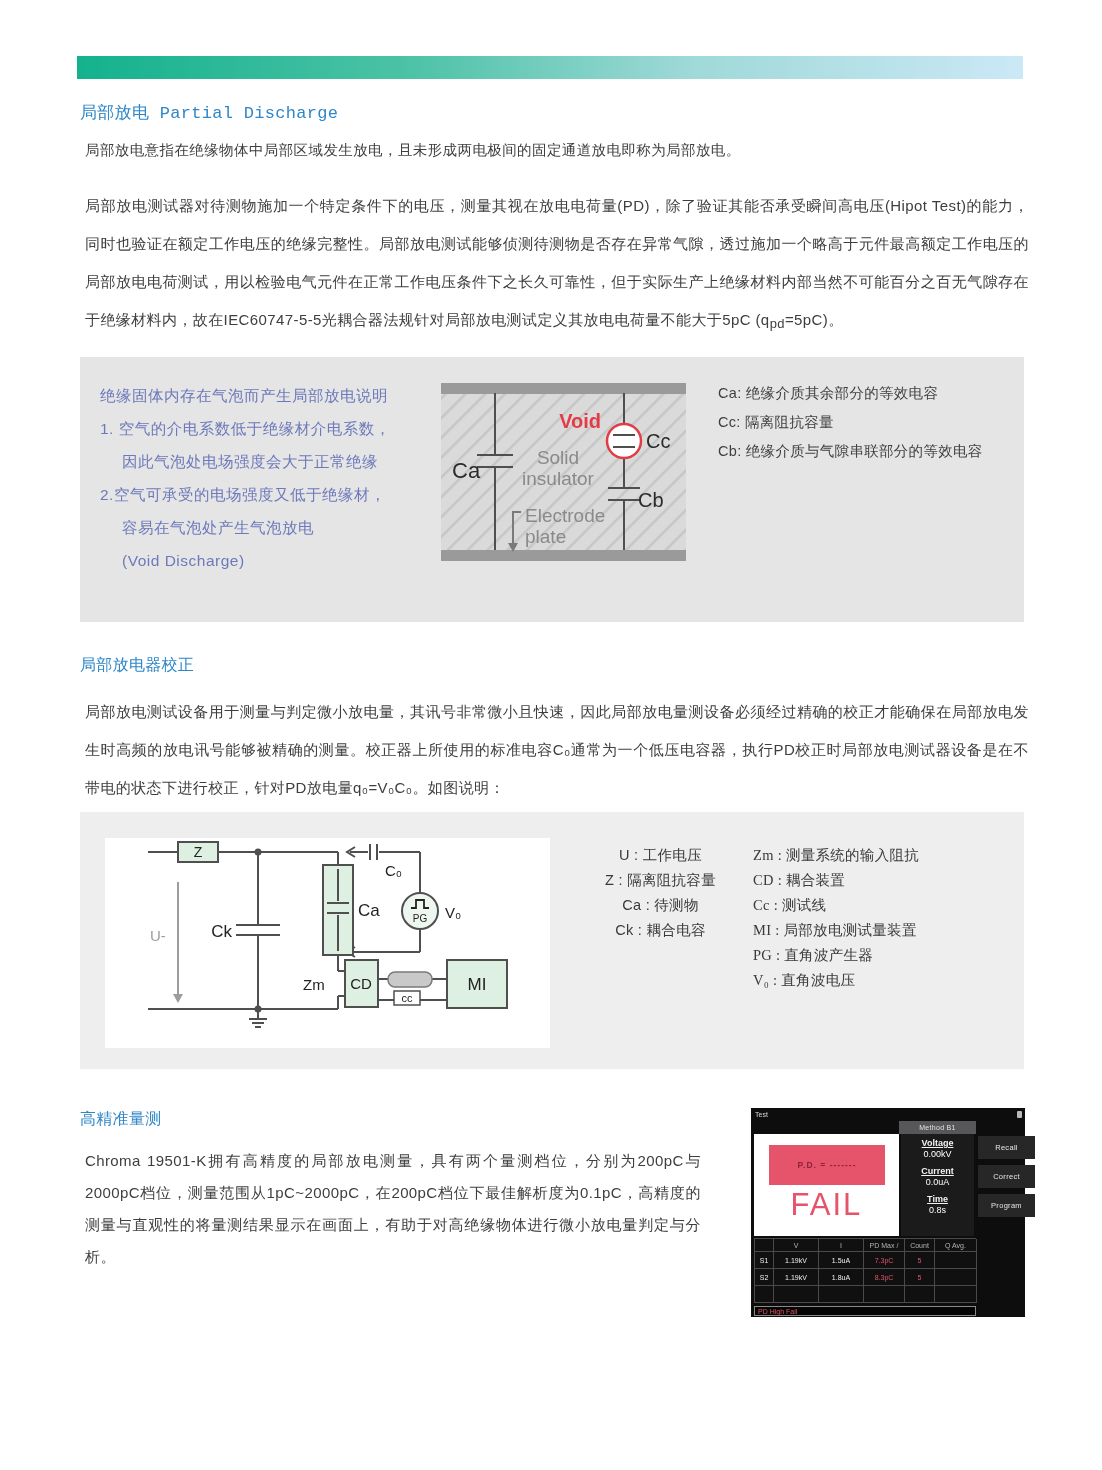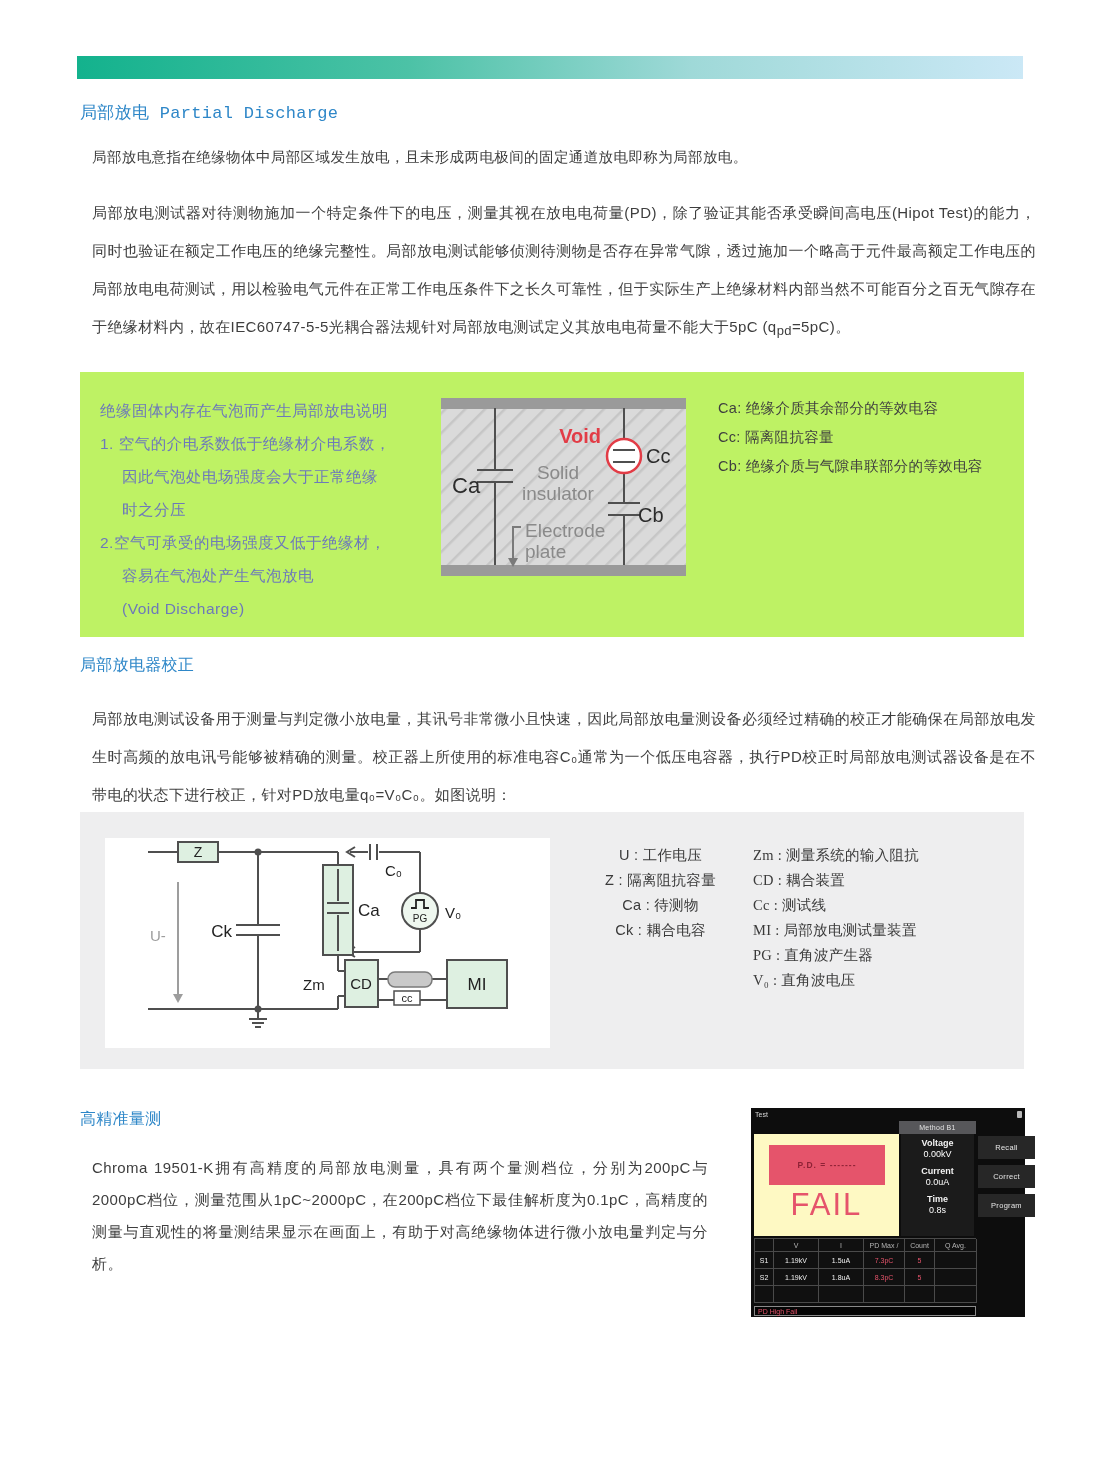--- a/index.html
+++ b/index.html
@@ -9,56 +9,56 @@
 
   
   .topbar{left:77px;top:56px;width:946px;height:23px;
           background:linear-gradient(90deg,#13b28d 0%,#4cc2a6 35%,#9fd9d8 65%,#cbe8f6 100%);}
 
   
   .sec-title{color:#2e87c8;font-size:17px;font-weight:500;letter-spacing:.3px;margin:0;font-family:Liberation Mono, monospace;}
   .sec-title.small{font-size:16px;}
 
   
-  .para{margin:12px;font-size:15px;line-height:38px;text-align:justify;letter-spacing:.4px;color:#3e3e3e;}
+  .para{margin:5px;font-size:15px;line-height:38px;text-align:justify;letter-spacing:.4px;color:#3e3e3e;}
   .para.tight{line-height:24px;font-size:14.5px;text-align:left;}
   .para.body3{line-height:32px;}
   .sub{font-size:13px;vertical-align:-3px;}
 
   
-  .gbox1{left:80px;top:357px;width:944px;height:265px;background:#bef264;margin-top:15px;}
+  .gbox1{left:80px;top:357px;width:944px;height:265px;background:#e5e5e5;}
   .void-text{position:absolute;left:20px;top:22px;width:360px;color:#6d79ba;
              font-size:15.5px;line-height:33px;letter-spacing:.5px;}
   .void-text .indent{padding-left:22px;}
   .void-legend{position:absolute;left:638px;top:22px;font-size:14.5px;line-height:29px;color:#3f3f3f;letter-spacing:.3px;}
   .electrode-svg{position:absolute;left:358px;top:23px;}
 
   
   .gbox2{left:80px;top:812px;width:944px;height:257px;background:#eeeeef;}
   .circuit-panel{position:absolute;left:25px;top:26px;width:445px;height:210px;background:#ffffff;}
   .cal-legend{position:absolute;top:31px;font-size:14.5px;line-height:25px;color:#3a3a3a;letter-spacing:.3px;}
   .cal-legend.c1{left:525px;text-align:center;}
   .cal-legend.c2{left:673px;font-family:Liberation Serif, serif;}
 
   
   .device{left:751px;top:1108px;width:274px;height:209px;background:#0d0d0d;}
   .scr-toptext{position:absolute;left:4px;top:3px;font-size:7px;color:#d8d8d8;}
   .corner-icon{position:absolute;right:3px;top:3px;width:5px;height:7px;background:#b9b9b9;border-radius:1px;}
   .method-tab{position:absolute;left:148px;top:13px;width:77px;height:13px;background:#57575a;
               color:#e2e2e2;font-size:7px;display:flex;align-items:center;justify-content:center;letter-spacing:.3px;}
-  .scr-main{position:absolute;left:3px;top:26px;width:145px;height:102px;background:#fef9c3;}
+  .scr-main{position:absolute;left:3px;top:26px;width:145px;height:102px;background:#ffffff;}
   .pd-box{position:absolute;left:15px;top:11px;width:116px;height:40px;background:#e5546b;
           display:flex;align-items:center;justify-content:center;
           color:#8e2236;font-size:8.5px;font-weight:bold;letter-spacing:1px;}
   .fail{position:absolute;left:0;right:0;top:55px;text-align:center;color:#e5546b;
         font-size:31px;font-weight:500;letter-spacing:2px;line-height:1;}
   .readouts{position:absolute;left:150px;top:26px;width:73px;height:102px;background:#1b1b1b;
             display:flex;flex-direction:column;align-items:center;padding-top:4px;box-sizing:border-box;}
   .ro{margin-bottom:6px;text-align:center;}
-  .ro-l{font-size:9px;font-weight:bold;color:#f2f2f2;line-height:11px;}
+  .ro-l{font-size:9px;font-weight:bold;color:#f2f2f2;line-height:11px;text-decoration:underline;}
   .ro-v{font-size:9px;color:#ffffff;line-height:11px;}
   .scr-btn{position:absolute;left:227px;width:57px;height:23px;background:#272727;
            color:#e6e6e6;font-size:7.5px;display:flex;align-items:center;justify-content:center;letter-spacing:.3px;}
   .scr-table{position:absolute;left:3px;top:130px;width:222px;background:#101010;
              display:grid;grid-template-columns:19px 45px 45px 41px 30px 42px;
              border-top:1px solid #4a4a4a;border-left:1px solid #4a4a4a;box-sizing:border-box;}
   .cell{border-right:1px solid #4a4a4a;border-bottom:1px solid #4a4a4a;
         font-size:7px;color:#f0f0f0;display:flex;align-items:center;justify-content:center;height:16px;overflow:hidden;}
   .cell.hd{height:12px;color:#b5b5b5;}
   .cell.pink{color:#e5546b;}
@@ -77,21 +77,20 @@
 
   <h2 class="abs sec-title" style="left:80px;top:101px;">局部放电 Partial Discharge</h2>
   <p class="abs para tight" style="left:80px;top:133px;width:944px;">局部放电意指在绝缘物体中局部区域发生放电，且未形成两电极间的固定通道放电即称为局部放电。</p>
   <p class="abs para" style="left:80px;top:182px;width:944px;"><span>局部放电测试器对待测物施加一个特定条件下的电压，测量其视在放电电荷量(PD)，除了验证其能否承受瞬间高电压(Hipot Test)的能力，同时也验证在额定工作电压的绝缘完整性。局部放电测试能够侦测待测物是否存在异常气隙，透过施加一个略高于元件最高额定工作电压的局部放电电荷测试，用以检验电气元件在正常工作电压条件下之长久可靠性，但于实际生产上绝缘材料内部当然不可能百分之百无气隙存在于绝缘材料内，故在IEC60747-5-5光耦合器法规针对局部放电测试定义其放电电荷量不能大于5pC (q</span><span class="sub">pd</span><span>=5pC)。</span></p>
 
   <div class="abs gbox1">
     <div class="void-text">
       <div>绝缘固体内存在气泡而产生局部放电说明</div>
       <div>1. 空气的介电系数低于绝缘材介电系数，</div>
       <div class="indent">因此气泡处电场强度会大于正常绝缘</div>
-      <div class="indent">时之分压</div>
       <div>2.空气可承受的电场强度又低于绝缘材，</div>
       <div class="indent">容易在气泡处产生气泡放电</div>
       <div class="indent">(Void Discharge)</div>
     </div>
 
     <svg class="electrode-svg" width="252" height="185" viewBox="0 0 252 185">
       <defs>
         <pattern id="hatch" width="14" height="14" patternTransform="rotate(45)" patternUnits="userSpaceOnUse">
           <rect width="14" height="14" fill="#dadada"></rect>
           <line x1="0" y1="0" x2="0" y2="14" stroke="#c6c6c6" stroke-width="5"></line>

